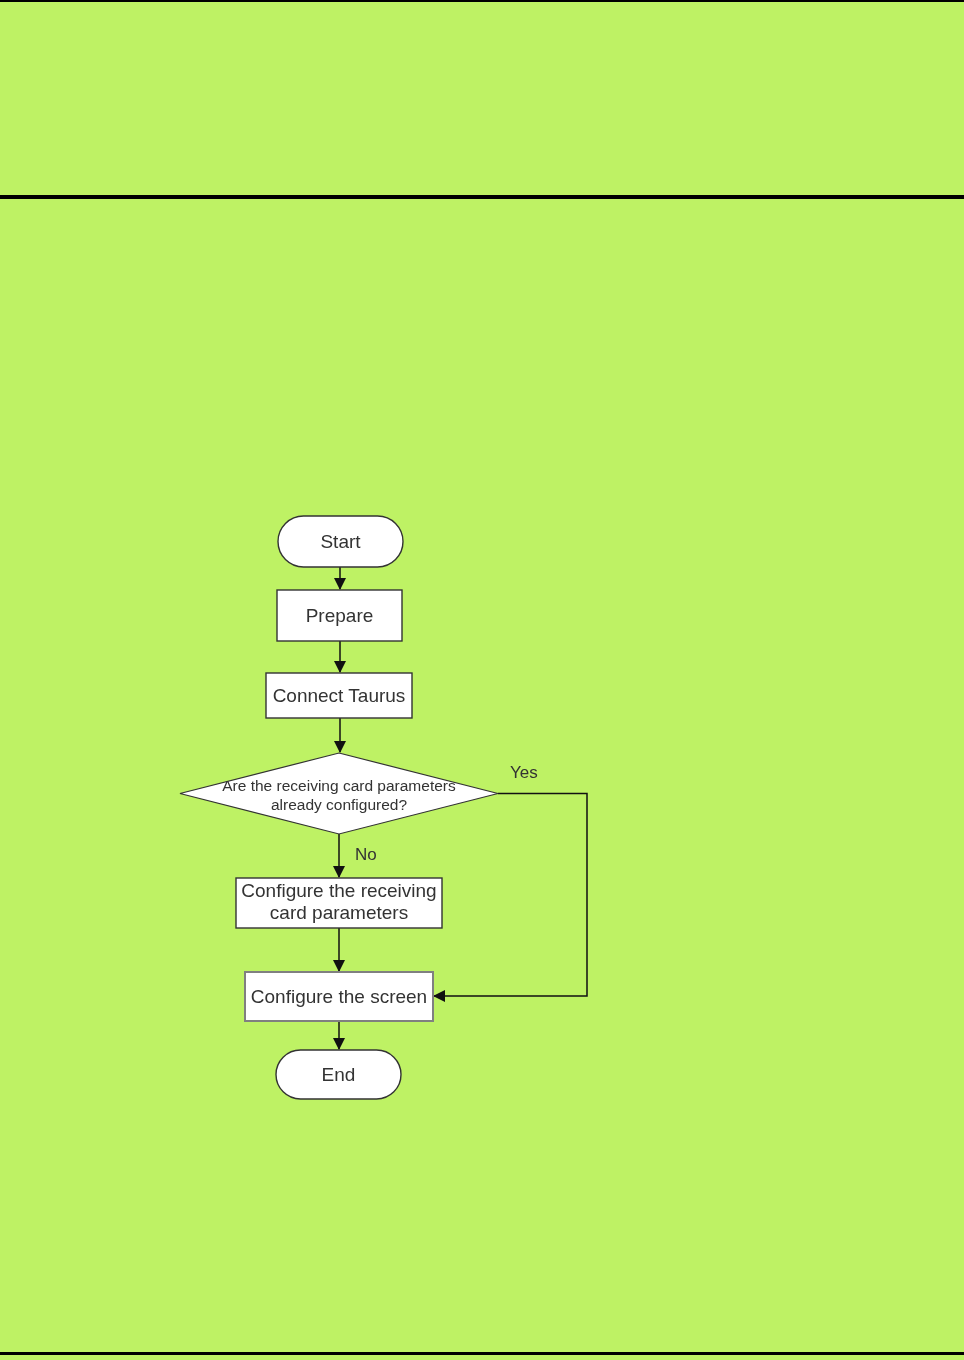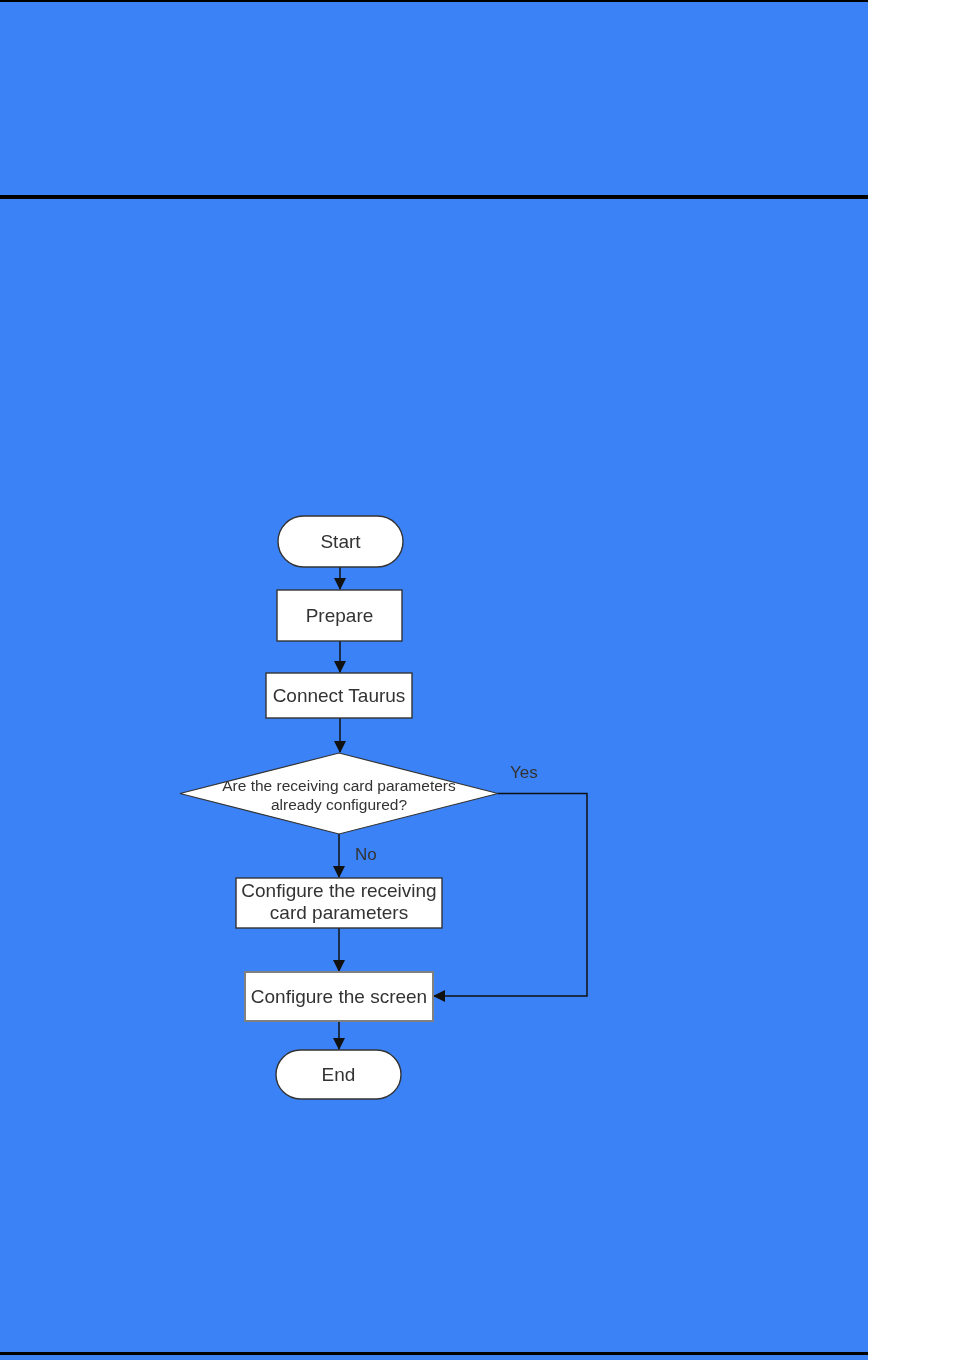--- a/index.html
+++ b/index.html
@@ -1,20 +1,20 @@
 <!DOCTYPE html>
 <html><head>
 <meta charset="utf-8">
 <style>
   html, body { margin: 0; padding: 0; background: #ffffff; }
   .page {
     position: relative;
-    width: 868px;
+    width: 964px;
     height: 1360px;
-    background: #3b82f6;
+    background: #bef264;
     overflow: hidden;
     font-family: "Liberation Sans", sans-serif;
   }
   .rule { position: absolute; left: 0; width: 100%; background: #000000; }
   .rule-top    { top: 0;      height: 2px; }
   .rule-header { top: 195px;  height: 4px; }
   .rule-bottom { top: 1352px; height: 3px; }
 
   svg.flowchart {
     position: absolute;

